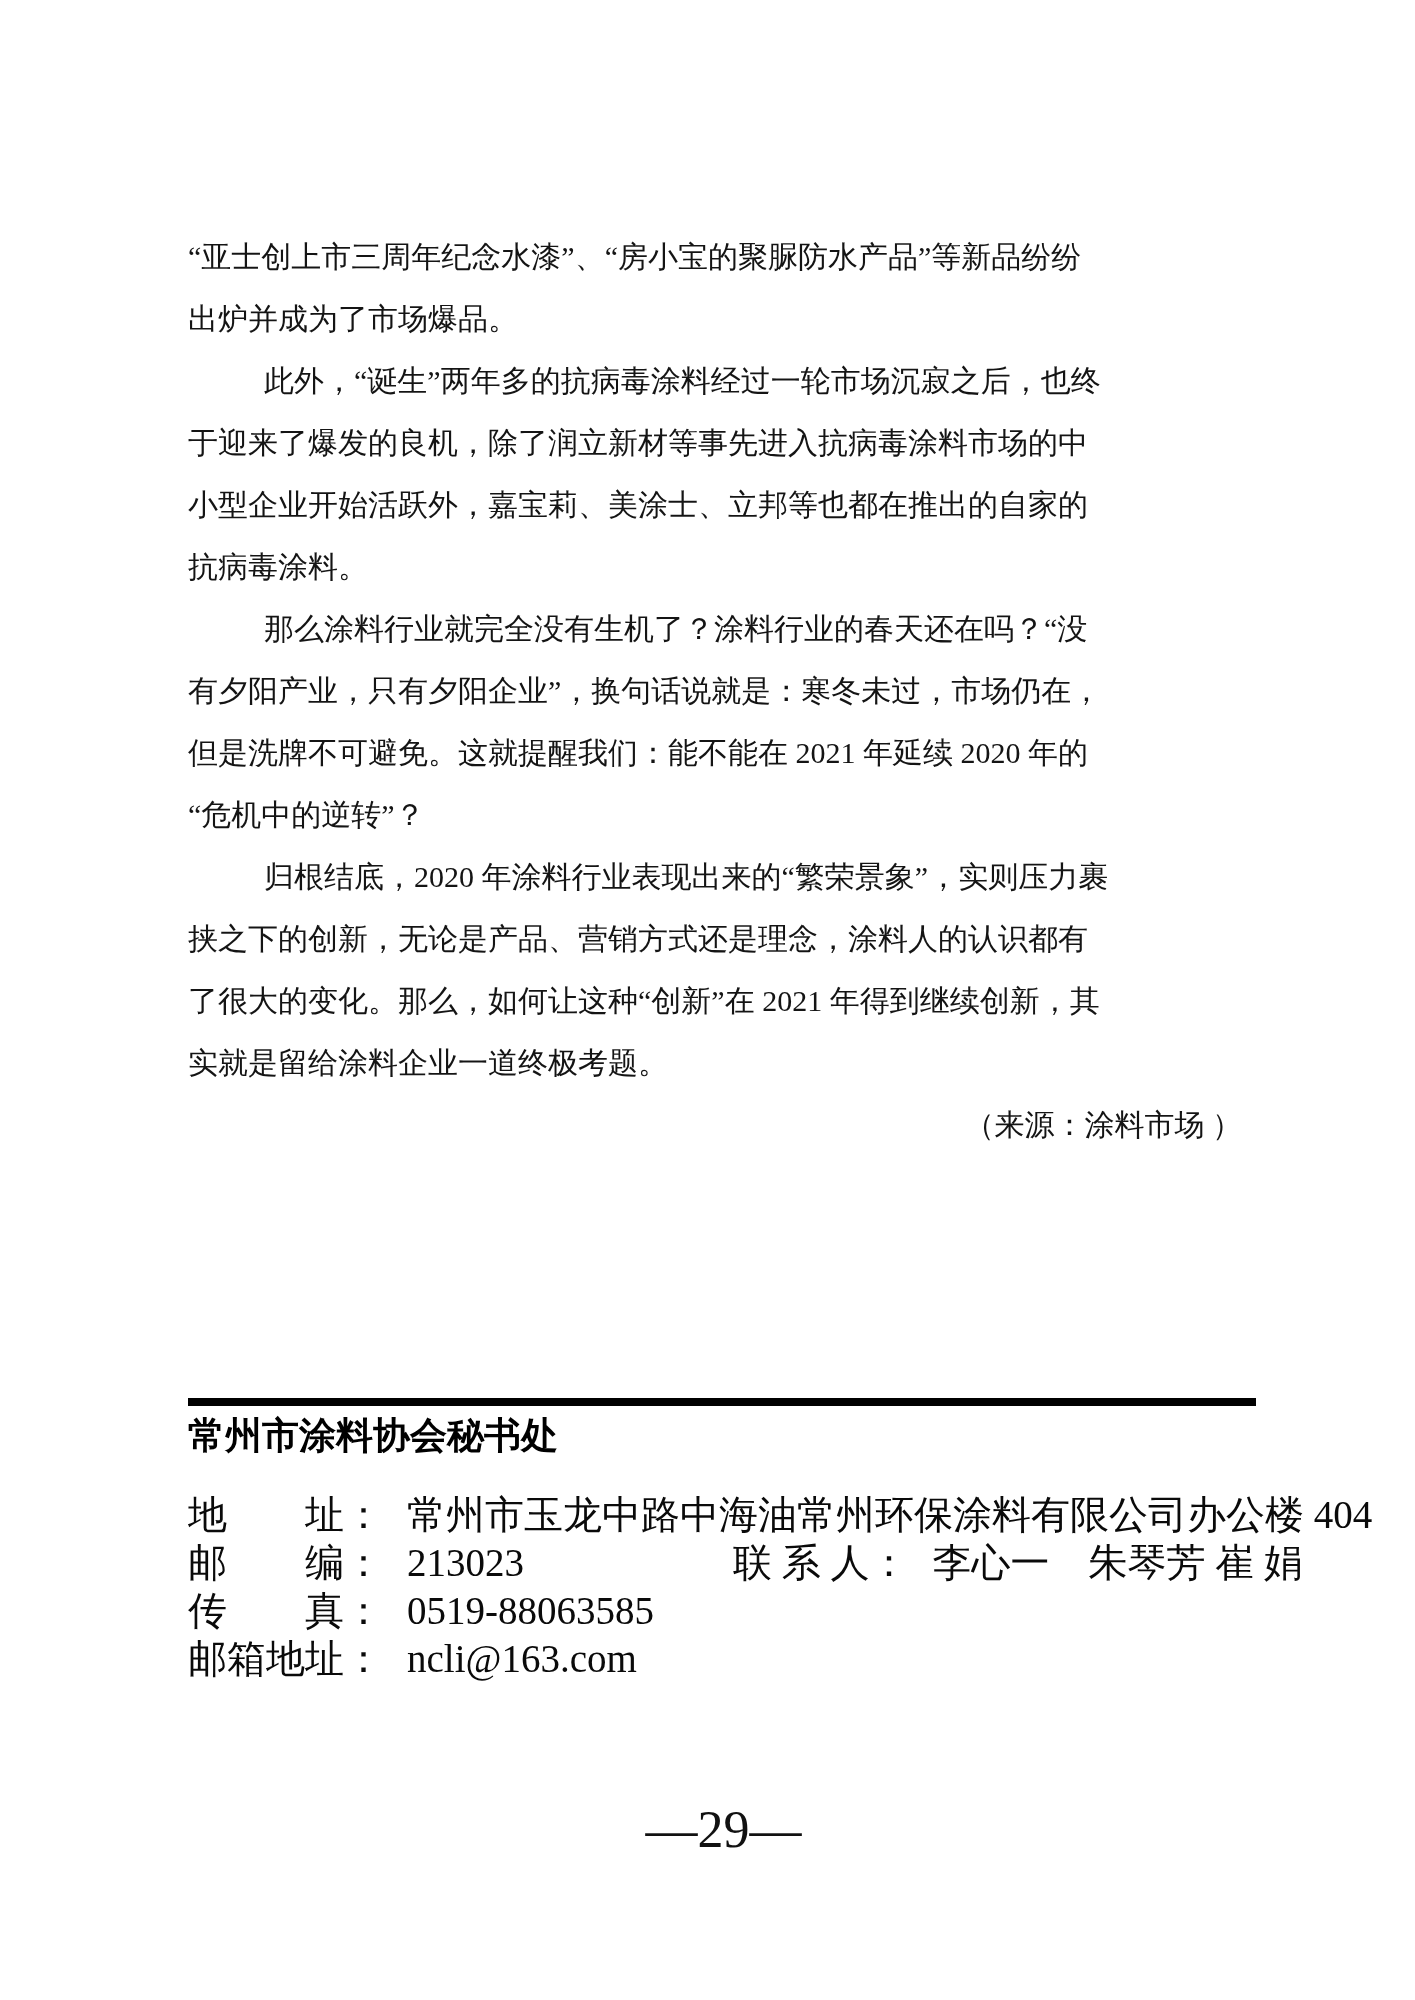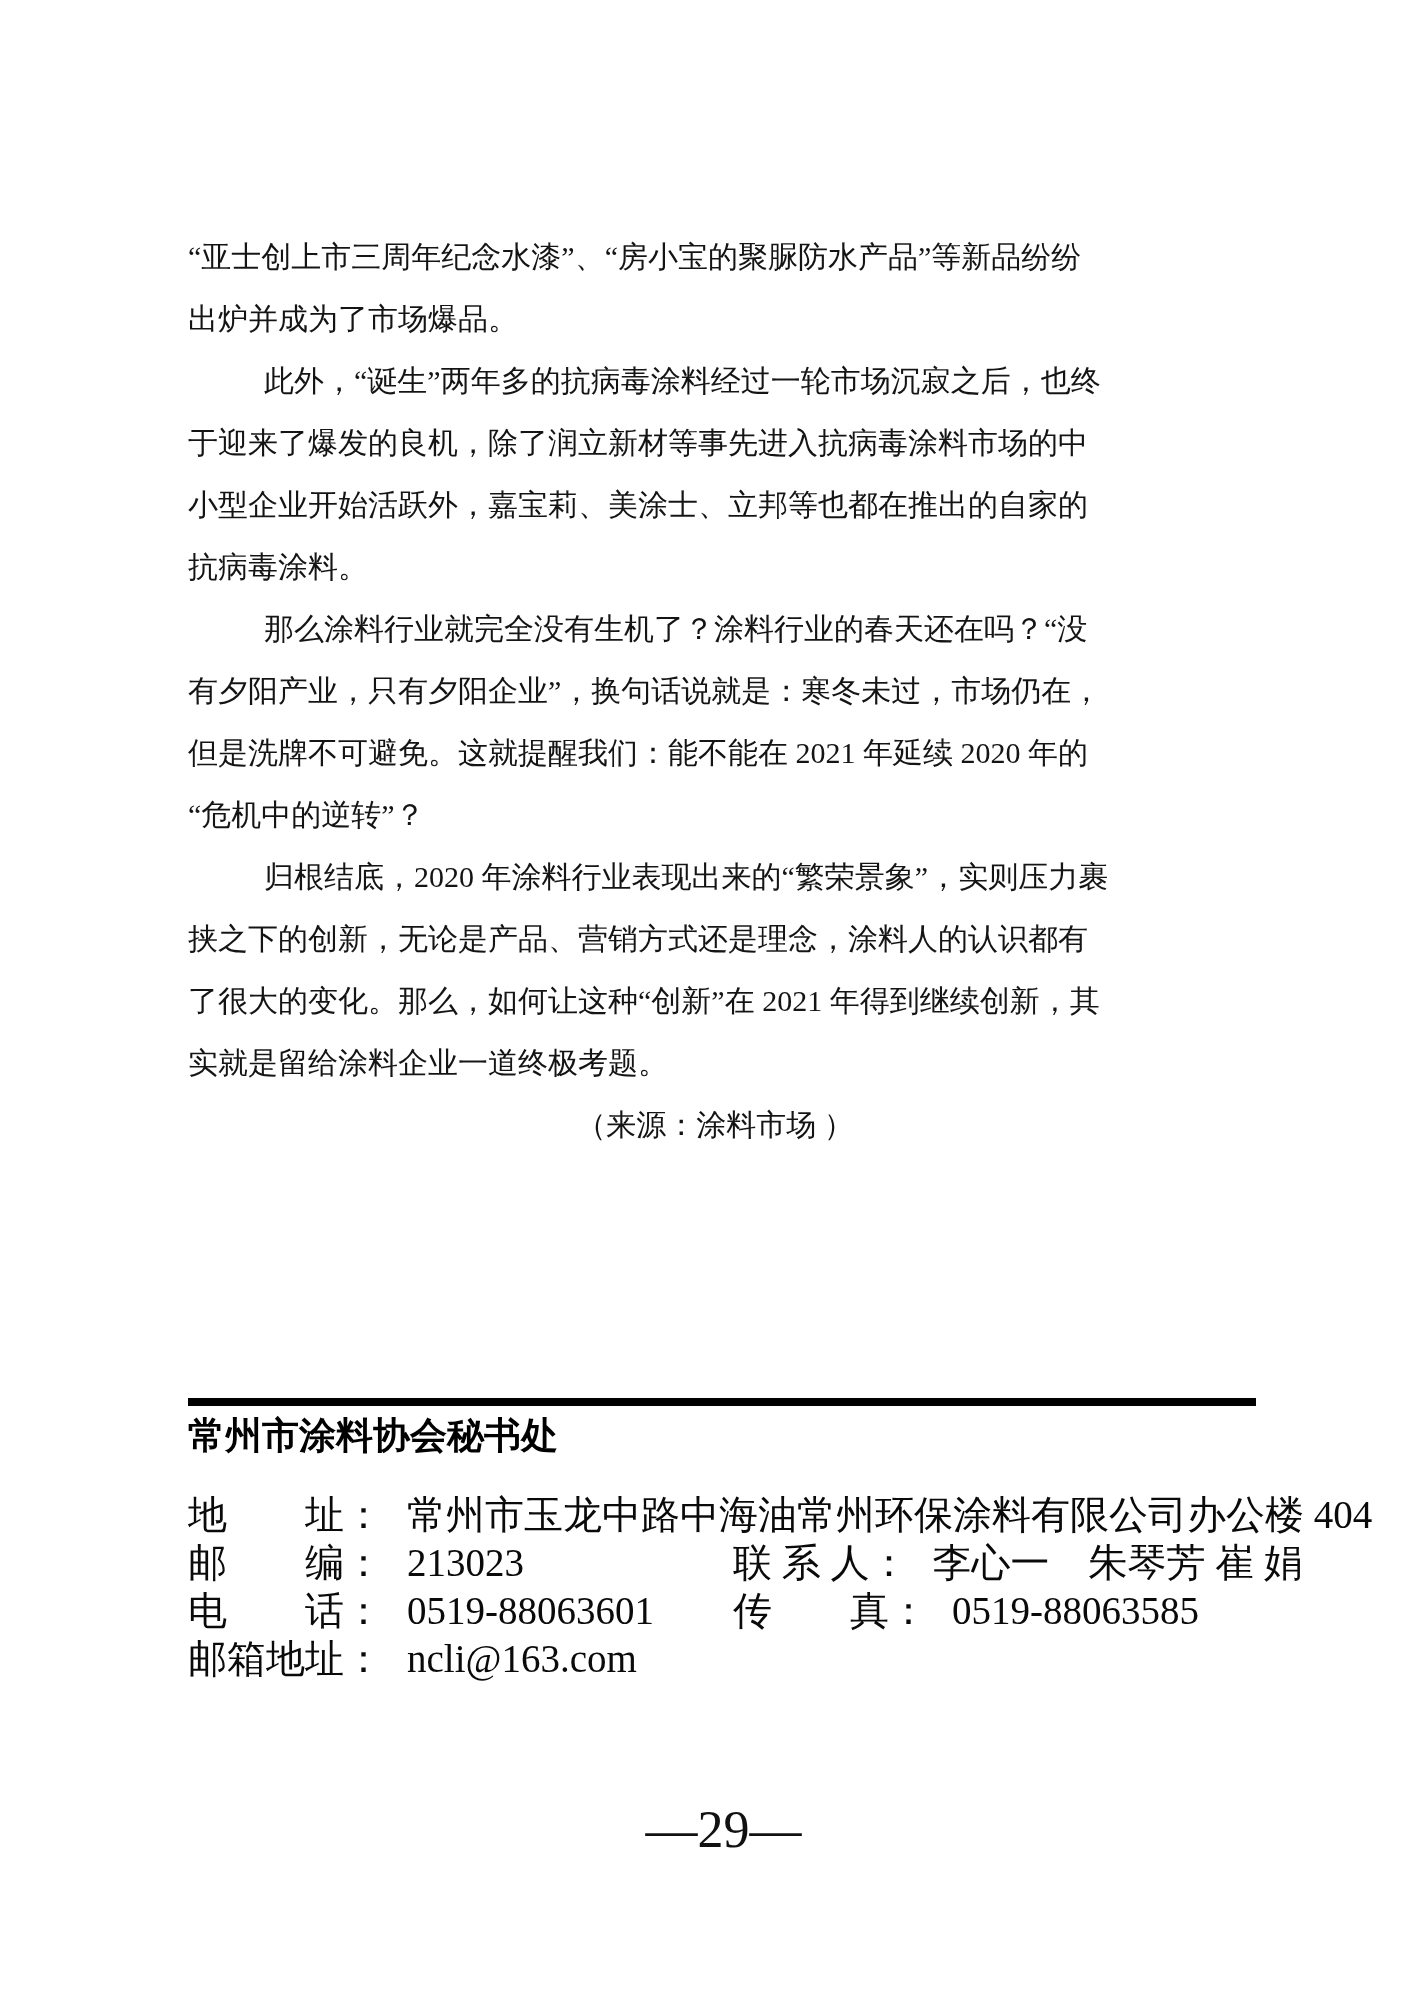--- a/index.html
+++ b/index.html
@@ -28,21 +28,21 @@
     line-height: 62px;
     font-size: 30px;
     letter-spacing: 0px;
     white-space: nowrap;
     color: #141414;
   }
   .bline.para-indent {
     padding-left: 76px;
   }
   .bline.source-line {
-    text-align: center;
+    text-align: right;
     padding-right: 2px;
     white-space: nowrap;
   }
   
   .footer-rule {
     position: absolute;
     left: 188px;
     top: 1398px;
     width: 1068px;
     height: 8px;
@@ -130,23 +130,20 @@
     <div class="c-row">
       <span class="c-cell-left">
         <span class="c-label">邮　　编：</span><span class="c-value">213023</span>
       </span>
       <span class="c-cell-right">
         <span class="c-label">联 系 人：</span><span class="c-value">李心一　朱琴芳 崔 娟</span>
       </span>
     </div>
 
     <div class="c-row">
-      <span class="c-cell-left">
-        <span class="c-label">电　　话：</span><span class="c-value">0519-88063601</span>
-      </span>
       <span class="c-cell-right">
         <span class="c-label">传　　真：</span><span class="c-value">0519-88063585</span>
       </span>
     </div>
 
 
     <div class="c-row">
       <span class="c-label">邮箱地址：</span>
         <span class="c-value">ncli@163.com</span>
     </div>

